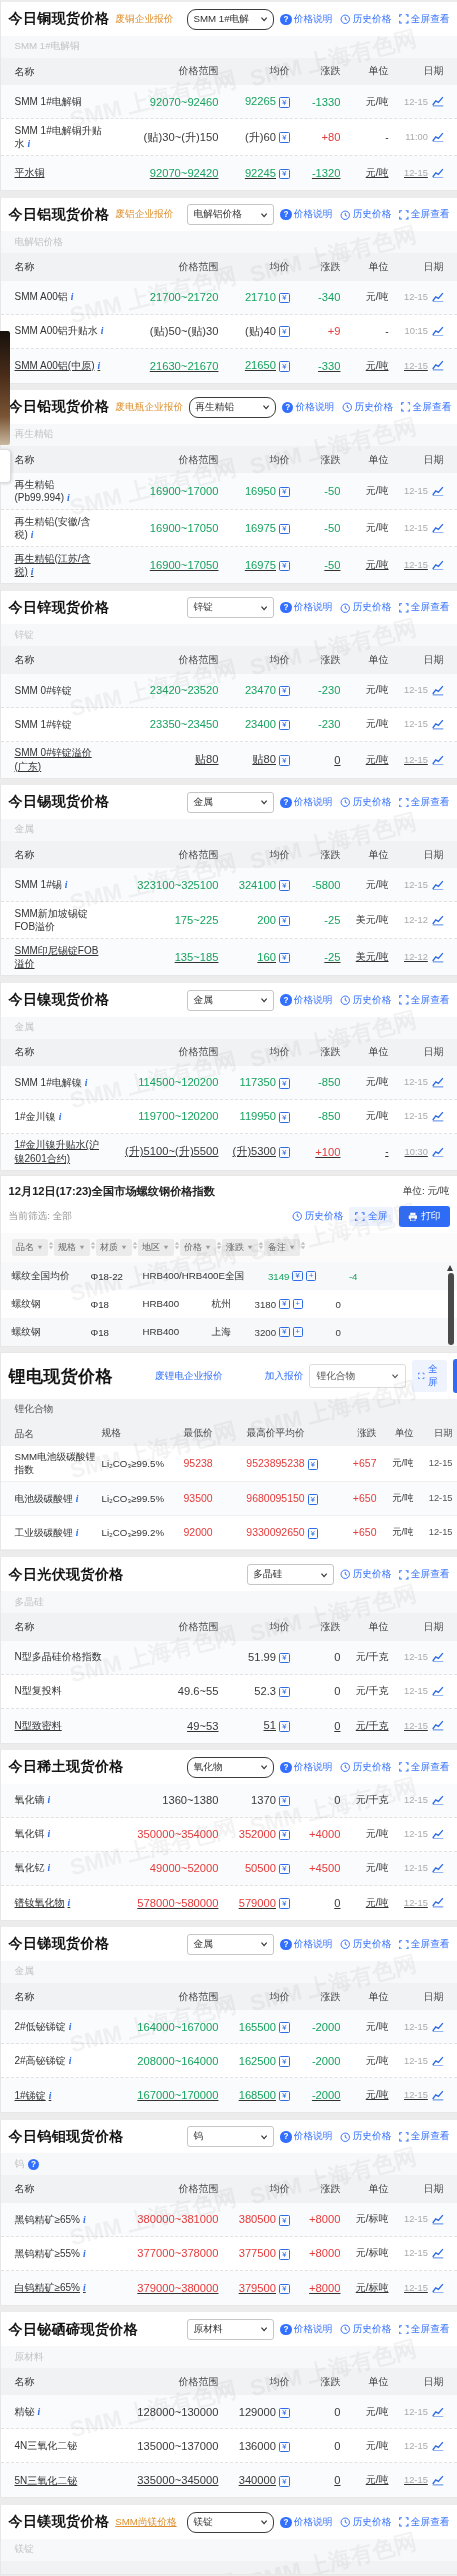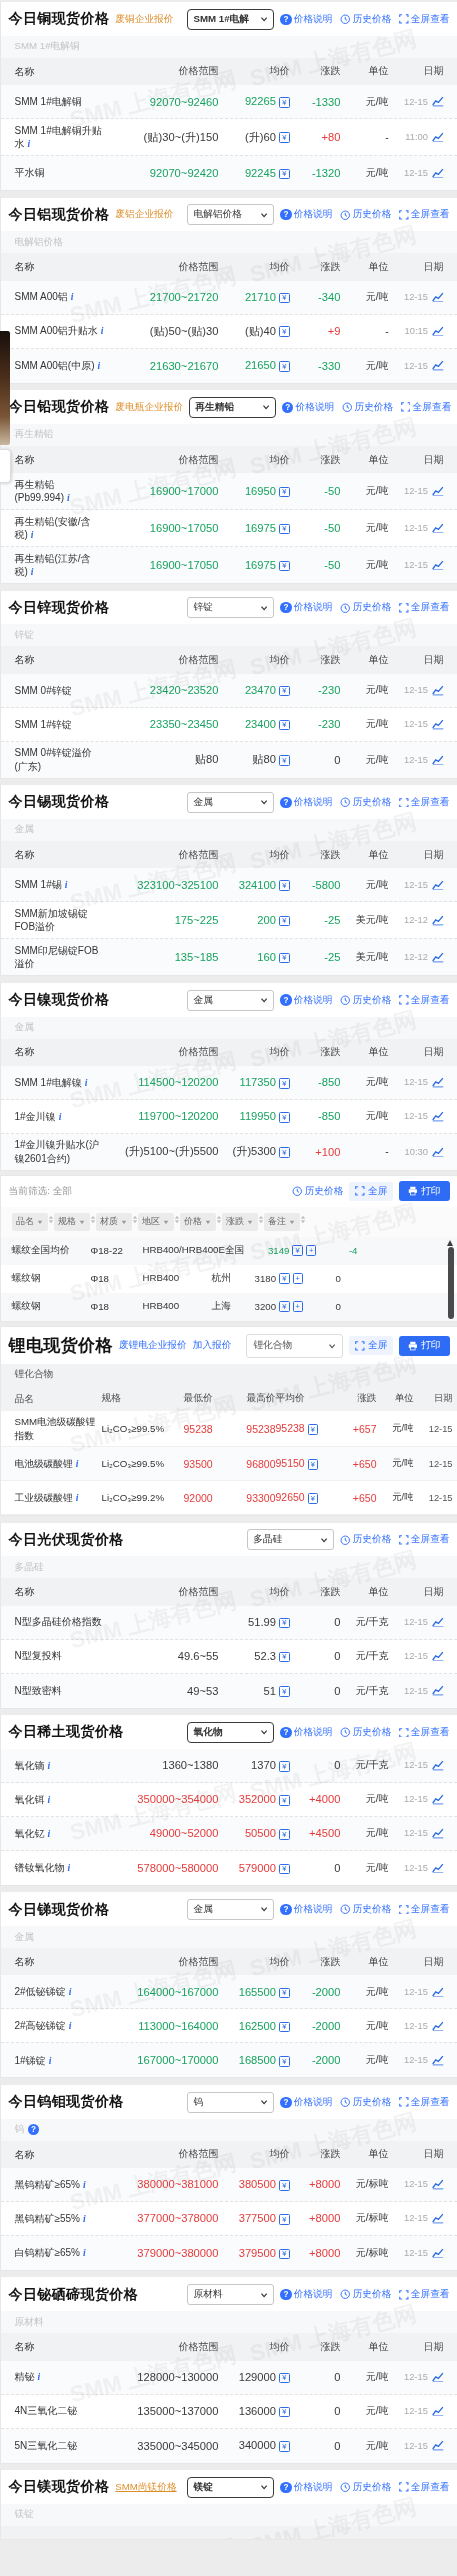--- a/index.html
+++ b/index.html
@@ -8,42 +8,42 @@
 
   .card { background:#fff; position:relative; margin:0 0 4.5px 0; padding:0 7.5px;
           border:0.7px solid #e7e7e7; border-top:2.2px solid #ececec; overflow:hidden; }
   .accent { position:absolute; top:-2.2px; left:0; width:263px; height:2.2px; background:#d9232e; }
 
   .t-row { display:flex; align-items:center; gap:6px; padding:6.7px 0 6px 0; flex-wrap:nowrap; }
   .title { font-size:14px; font-weight:700; color:#141414; letter-spacing:0.4px; white-space:nowrap; }
   .title.sm { font-size:17px; }
   .lnk-o { color:#dd8f2d; font-size:9.7px; text-decoration:none; white-space:nowrap; cursor:pointer;text-align:center; }
   .lnk-o.u { text-decoration:underline; }
-  .lnk-b { color:#3370ff; font-size:9.7px; text-decoration:none; white-space:nowrap; cursor:pointer; }
+  .lnk-b { color:#3370ff; font-size:9.7px; text-decoration:none; white-space:nowrap; cursor:pointer;margin-left:36px; }
 
   .select { display:inline-flex; align-items:center; justify-content:space-between;
             min-width:87px; border:0.7px solid #c6c6c6; border-radius:3px; padding:3px 5.2px;
             font-size:9.7px; color:#333; background:#fff; cursor:pointer; margin-left:auto; gap:4.5px; }
-  .select.dark { border:1.5px solid #3c3c3c; border-radius:4px;font-weight:bold; }
+  .select.dark { border:1.5px solid #3c3c3c; border-radius:9px; }
   .select.lite { border:0.7px solid #ddd; color:#555; min-width:97px; padding:4.5px 6px; }
   .select svg { flex:0 0 auto; }
 
   .acts { display:flex; align-items:center; gap:7.5px; font-size:9.7px; white-space:nowrap; }
   .act { display:inline-flex; align-items:center; gap:2.2px; color:#3370ff; cursor:pointer; }
 
   .sub { margin:0 -7.5px; padding:4.5px 13.5px; background:#f7f8fa; color:#c3c3c3; font-size:9.7px;
          display:flex; align-items:center; gap:3.7px; }
 
   .hd { margin:0 -7.5px; padding:6.7px 13.5px 6.7px 13.5px; background:#f1f2f4; color:#4a4a4a; font-size:10px;
         display:flex; align-items:center; }
 
   .rows {}
   .row { display:flex; align-items:center; margin:0 -7.5px; padding:4.5px 13.5px; min-height:34px;
          border-bottom:0.7px dashed #e2e2e2; font-size:11.2px; }
-  .row:last-child { border-bottom:none; }
+  .row:last-child { border-bottom:none;text-decoration:underline; }
   .row:nth-child(odd) { background:#fafbfc; }
 
   .c-name { flex:1 1 auto; min-width:0; font-size:10px; color:#333; line-height:1.35; padding-right:3px; }
   .c-range { flex:0 0 111px; text-align:right; }
   .c-avg  { flex:0 0 71px; text-align:right; white-space:nowrap; }
   .c-chg  { flex:0 0 51px; text-align:right; }
   .c-unit { flex:0 0 48px; text-align:right; font-size:10px; color:#333; }
   .c-date { flex:0 0 55px; display:flex; justify-content:flex-end; align-items:center; gap:3.7px; }
 
   .g { color:#17a35f; } .r { color:#e63b3b; } .d { color:#3a3a3a; }
@@ -671,20 +671,24 @@
                 <path d="M1 13.2 H15" stroke="#2e6be6" stroke-width="1.1"></path>
               </svg>
             </span>
           </span>
         </div>
       </div>
       <span class="wm" style="left: 67px; top: 82px;">SMM 上海有色网</span>
       <span class="wm" style="left: 247px; top: 41px;">SMM 上海有色网</span>
     </section>
     <section class="card" style="border-top: 0.7px solid rgb(231, 231, 231);">
+      <div class="steel-head">
+        <span class="steel-title">12月12日(17:23)全国市场螺纹钢价格指数</span>
+        <span class="steel-unit">单位: 元/吨</span>
+      </div>
       <div class="steel-filter">
         <span>当前筛选: 全部</span>
         <span class="steel-acts">
           <span class="act">
             <svg width="10.5" height="10.5" viewBox="0 0 14 14">
               <circle cx="7" cy="7" r="5.6" fill="none" stroke="#3370ff" stroke-width="1.3"></circle>
               <path d="M7 3.8 V7 L9.4 8.4" fill="none" stroke="#3370ff" stroke-width="1.3"></path>
             </svg>
             <span>历史价格</span>
           </span>
@@ -1131,21 +1135,21 @@
             <span class="chart-btn">
               <svg width="12" height="10.5" viewBox="0 0 16 14">
                 <path d="M1 12 L5 6.5 L8.5 8.5 L14.5 1.5" fill="none" stroke="#2e6be6" stroke-width="1.8"></path>
                 <path d="M1 13.2 H15" stroke="#2e6be6" stroke-width="1.1"></path>
               </svg>
             </span>
           </span>
         </div>
         <div class="row">
           <span class="c-name"><span>2#高铋锑锭</span><span class="iicon">i</span></span>
-          <span class="c-range g">113000~164000</span>
+          <span class="c-range g">208000~164000</span>
           <span class="c-avg"><span class="g">162500</span><span class="yicon">¥</span></span>
           <span class="c-chg g">-2000</span>
           <span class="c-unit">元/吨</span>
           <span class="c-date">
             <span class="dt">12-15</span>
             <span class="chart-btn">
               <svg width="12" height="10.5" viewBox="0 0 16 14">
                 <path d="M1 12 L5 6.5 L8.5 8.5 L14.5 1.5" fill="none" stroke="#2e6be6" stroke-width="1.8"></path>
                 <path d="M1 13.2 H15" stroke="#2e6be6" stroke-width="1.1"></path>
               </svg>

